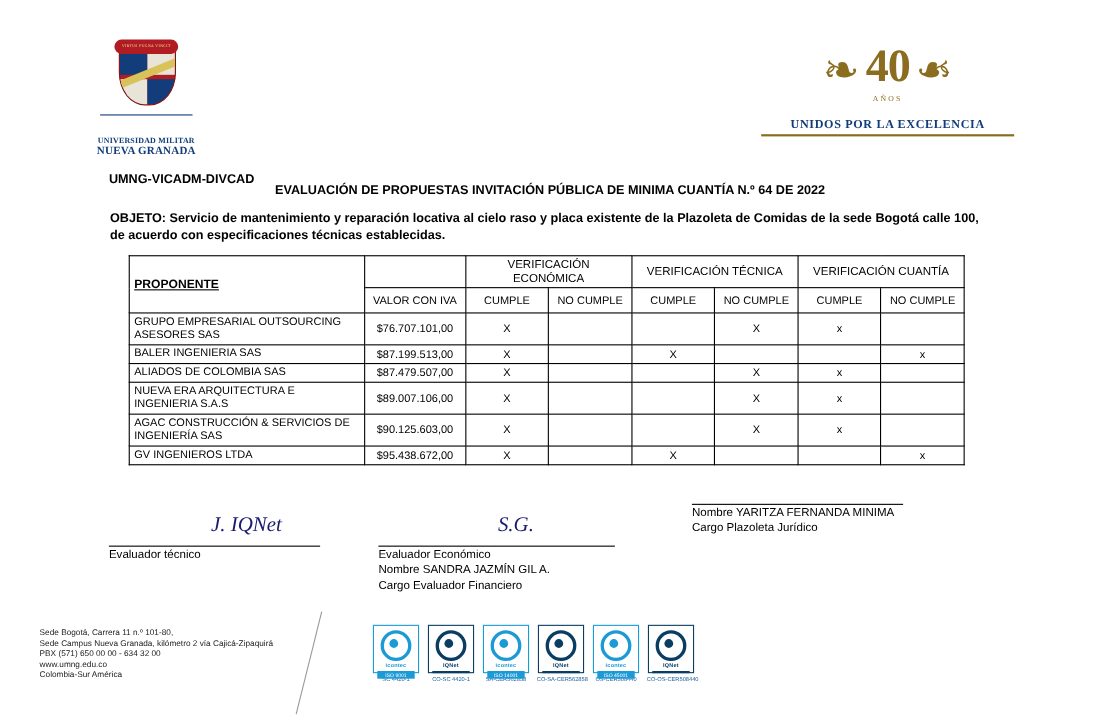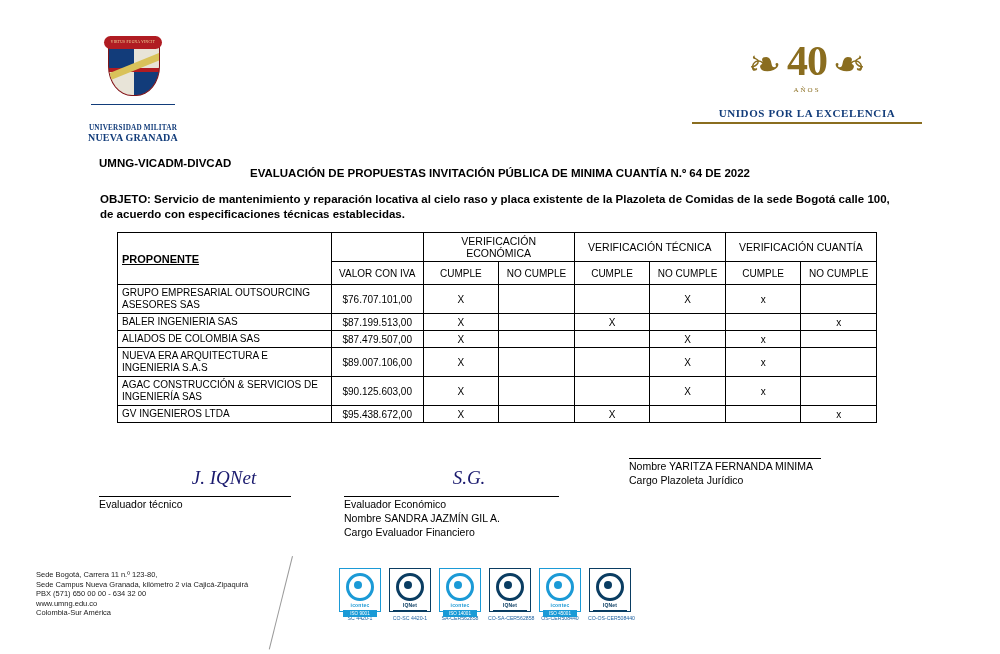--- a/index.html
+++ b/index.html
@@ -503,21 +503,21 @@
   </div>
 
   <div class="sig s3">
     <div class="sig-line"></div>
     <div class="sig-text">Nombre YARITZA FERNANDA MINIMA</div>
     <div class="sig-text">Cargo Plazoleta Jurídico</div>
   </div>
 </div>
 
 <div class="footer-addr">
-  <div>Sede Bogotá, Carrera 11 n.º 123-80,</div>
+  <div>Sede Bogotá, Carrera 11 n.º 101-80,</div>
   <div>Sede Campus Nueva Granada, kilómetro 2 vía Cajicá-Zipaquirá</div>
   <div>PBX (571) 650 00 00 - 634 32 00</div>
   <div>www.umng.edu.co</div>
   <div>Colombia-Sur América</div>
 </div>
 
 <div class="footer-diag"></div>
 
 <div class="certs">
   <div class="cert">

